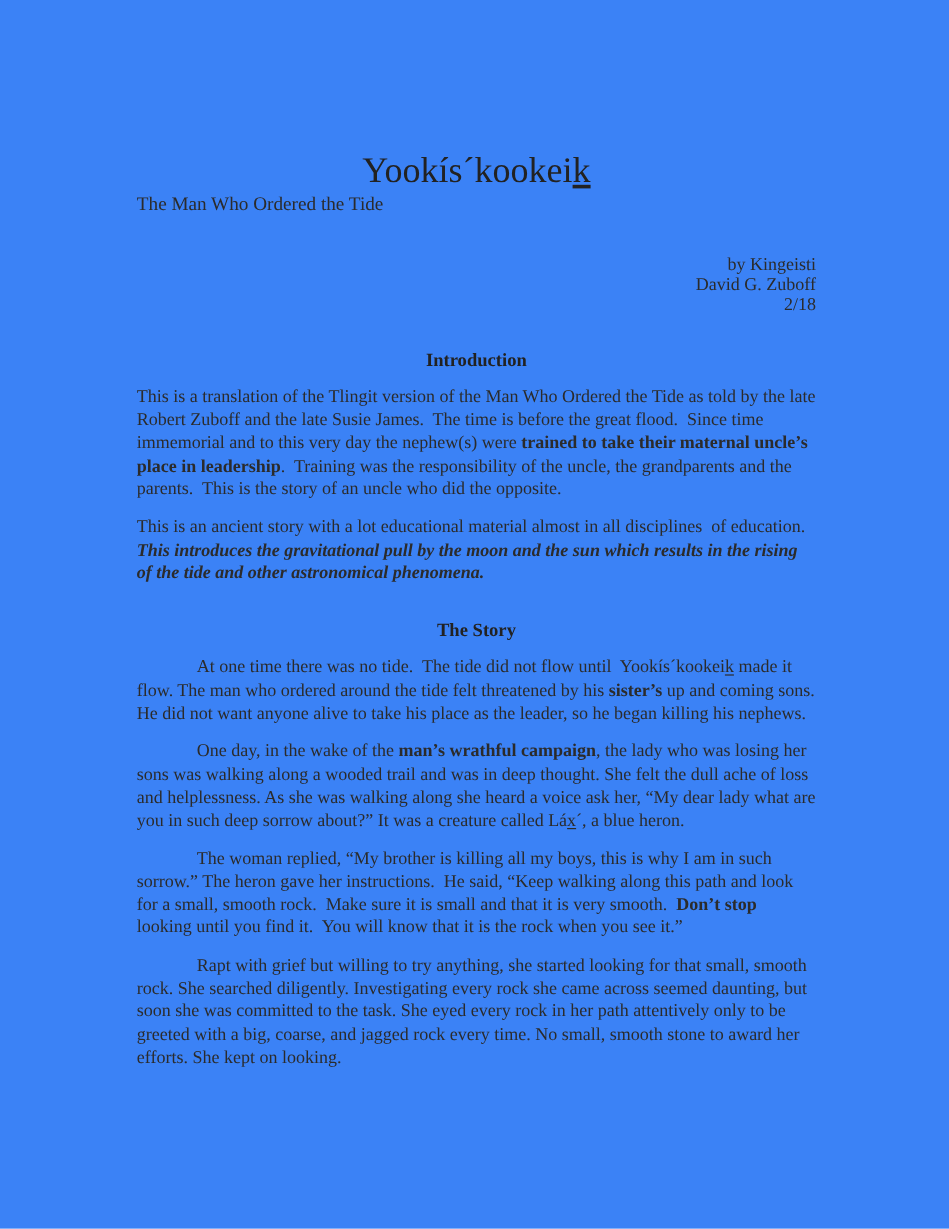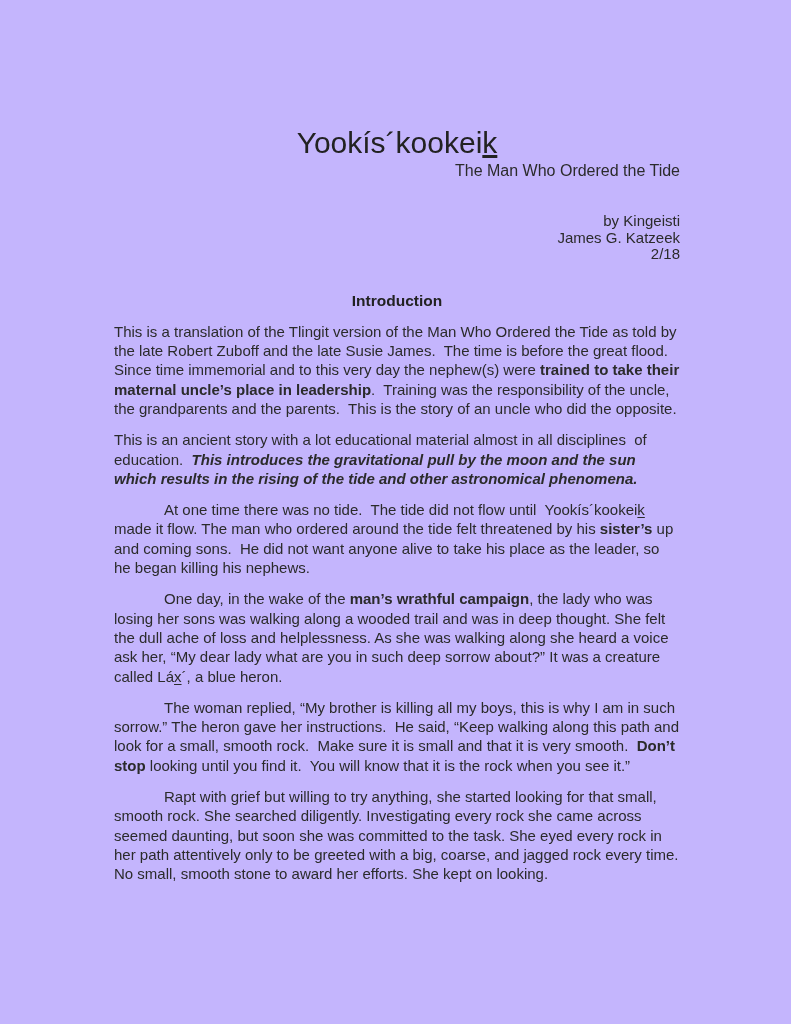--- a/index.html
+++ b/index.html
@@ -4,22 +4,22 @@
 <style>
   html, body {
     margin: 0;
     padding: 0;
     background: #ffffff;
   }
   .page {
     position: relative;
     width: 791px;
     height: 1024px;
-    background: #c4b5fd;
-    font-family: Liberation Sans, sans-serif;
+    background: #3b82f6;
+    font-family: Liberation Serif, serif;
     color: #2b2b2b;
     overflow: hidden;
   }
   .content {
     position: absolute;
     left: 114px;
     top: 0;
     width: 566px;
     padding-top: 126px;
     box-sizing: content-box;
@@ -28,21 +28,21 @@
     margin: 0;
     text-align: center;
     font-size: 30px;
     line-height: 34px;
     font-weight: 400;
     color: #222222;
     white-space: pre-wrap;
   }
   .doc-subtitle {
     margin: 1px 0 0 0;
-    text-align: right;
+    text-align: left;
     font-size: 16px;
     line-height: 20px;
     font-weight: 400;
   }
   .byline {
     margin-top: 32px;
     text-align: right;
     font-size: 15px;
     line-height: 16.5px;
   }
@@ -73,28 +73,29 @@
 
 <div class="page">
   <div class="content">
 
     <h1 class="doc-title"><span>Yookís´kookei</span><span class="run-u">k</span></h1>
 
     <div class="doc-subtitle">The Man Who Ordered the Tide</div>
 
     <div class="byline">
       <div>by Kingeisti</div>
-      <div>James G. Katzeek</div>
+      <div>David G. Zuboff</div>
       <div>2/18</div>
     </div>
 
     <div>
         <h2 class="doc-heading">Introduction</h2>
         <p class="doc-para"><span class="run-n">This is a translation of the Tlingit version of the Man Who Ordered the Tide as told by the late Robert Zuboff and the late Susie James.  The time is before the great flood.  Since time immemorial and to this very day the nephew(s) were </span><span class="run-b">trained to take their maternal uncle’s place in leadership</span><span class="run-n">.  Training was the responsibility of the uncle, the grandparents and the parents.  This is the story of an uncle who did the opposite.</span></p>
         <p class="doc-para"><span class="run-n">This is an ancient story with a lot educational material almost in all disciplines  of education.  </span><span class="run-bi">This introduces the gravitational pull by the moon and the sun which results in the rising of the tide and other astronomical phenomena.</span></p>
+        <h2 class="doc-heading">The Story</h2>
         <p class="doc-para indent"><span class="run-n">At one time there was no tide.  The tide did not flow until  Yookís´kookei</span><span class="run-u">k</span><span class="run-n"> made it flow. The man who ordered around the tide felt threatened by his </span><span class="run-b">sister’s</span><span class="run-n"> up and coming sons.  He did not want anyone alive to take his place as the leader, so he began killing his nephews.</span></p>
         <p class="doc-para indent"><span class="run-n">One day, in the wake of the </span><span class="run-b">man’s wrathful campaign</span><span class="run-n">, the lady who was losing her sons was walking along a wooded trail and was in deep thought. She felt the dull ache of loss and helplessness. As she was walking along she heard a voice ask her, “My dear lady what are you in such deep sorrow about?” It was a creature called Lá</span><span class="run-u">x</span><span class="run-n">´, a blue heron.</span></p>
         <p class="doc-para indent"><span class="run-n">The woman replied, “My brother is killing all my boys, this is why I am in such sorrow.” The heron gave her instructions.  He said, “Keep walking along this path and look for a small, smooth rock.  Make sure it is small and that it is very smooth.  </span><span class="run-b">Don’t stop</span><span class="run-n"> looking until you find it.  You will know that it is the rock when you see it.”</span></p>
         <p class="doc-para indent"><span class="run-n">Rapt with grief but willing to try anything, she started looking for that small, smooth rock. She searched diligently. Investigating every rock she came across seemed daunting, but soon she was committed to the task. She eyed every rock in her path attentively only to be greeted with a big, coarse, and jagged rock every time. No small, smooth stone to award her efforts. She kept on looking.</span></p>
       </div>
 
   </div>
 </div>
 
 </body></html>

